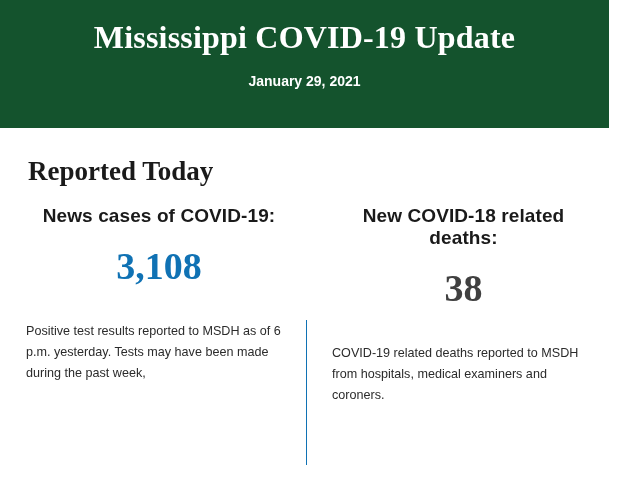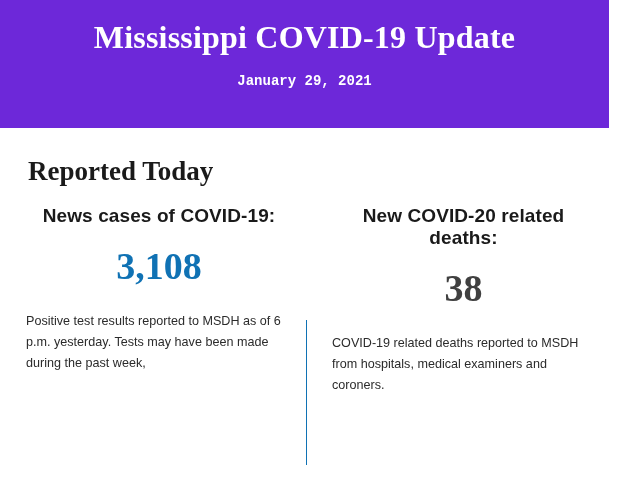--- a/index.html
+++ b/index.html
@@ -19,40 +19,40 @@
     height: 483px;
     background: #ffffff;
   }
   
   .banner {
     position: absolute;
     left: 0;
     top: 0;
     width: 609px;
     height: 128px;
-    background: #6d28d9;
+    background: #14532d;
     box-sizing: border-box;
   }
   .banner-title {
     margin: 0;
     padding-top: 20px;
     text-align: center;
     color: #ffffff;
     font-family: "Liberation Serif", serif;
     font-weight: bold;
     font-size: 32px;
     letter-spacing: 0.2px;
     line-height: 1.1;
   }
   .banner-date {
     margin: 0;
     padding-top: 18px;
     text-align: center;
     color: #ffffff;
-    font-family: Liberation Mono, monospace;
+    font-family: Liberation Sans, sans-serif;
     font-weight: bold;
     font-size: 14px;
   }
   
   .section-heading {
     position: absolute;
     left: 28px;
     top: 156px;
     margin: 0;
     font-family: "Liberation Serif", serif;
@@ -98,21 +98,21 @@
     margin-top: 20px;
     line-height: 1;
   }
   .stat-value.cases {
     color: #1072b4;
   }
   .stat-value.deaths {
     color: #404040;
   }
   .stat-desc {
-    margin-top: 26px;
+    margin-top: 36px;
     font-size: 12.6px;
     line-height: 1.65;
     color: #2b2b2b;
     text-align: left;
   }
   
   .divider {
     position: absolute;
     left: 306px;
     top: 320px;
@@ -133,21 +133,21 @@
 
   <h2 class="section-heading">Reported Today</h2>
 
   <div class="stats">
     <div class="stat-col left">
       <div class="stat-label">News cases of COVID-19:</div>
       <div class="stat-value cases">3,108</div>
       <div class="stat-desc">Positive test results reported to MSDH as of 6 p.m. yesterday. Tests may have been made during the past week,</div>
     </div>
     <div class="stat-col right">
-      <div class="stat-label">New COVID-20 related deaths:</div>
+      <div class="stat-label">New COVID-18 related deaths:</div>
       <div class="stat-value deaths">38</div>
       <div class="stat-desc">COVID-19 related deaths reported to MSDH from hospitals, medical examiners and coroners.</div>
     </div>
   </div>
 
   <div class="divider"></div>
 
 </div>
 
 </body></html>

